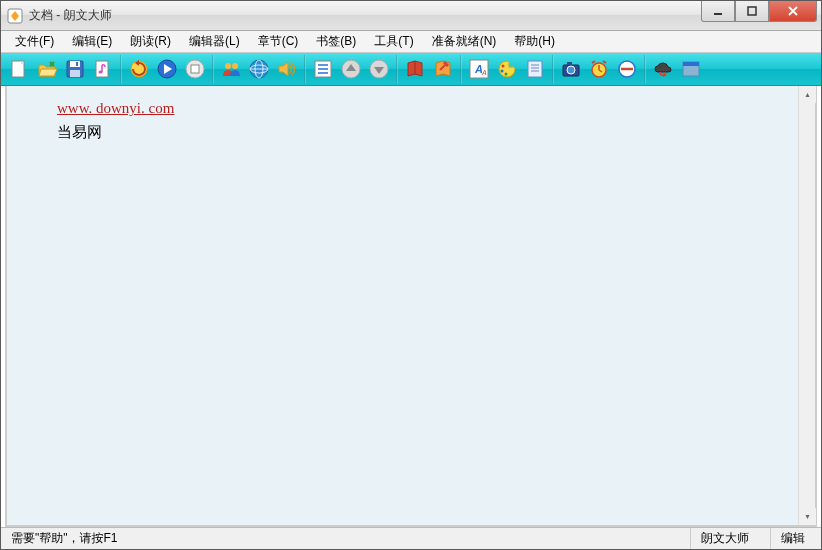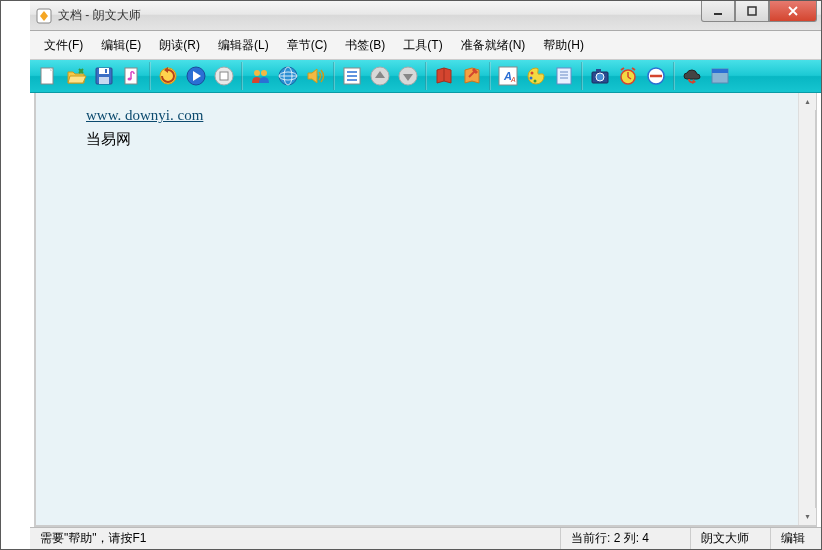--- a/index.html
+++ b/index.html
@@ -1,33 +1,33 @@
 <!DOCTYPE html>
 <html><head>
 <meta charset="utf-8">
 <style>
 * { margin: 0; padding: 0; box-sizing: border-box; }
 body { font-family: "Microsoft YaHei", SimSun, Arial, sans-serif; font-size: 12px; background: #fff; width: 822px; height: 550px; overflow: hidden; }
-.window { width: 822px; height: 550px; border: 1px solid #5a5a5a; background: #fff; display: flex; flex-direction: column; padding-left: 29px; }
+.window { width: 822px; height: 550px; border: 1px solid #5a5a5a; background: #fff; display: flex; flex-direction: column; }
 .titlebar { height: 30px; background: linear-gradient(to bottom, #f6f6f6 0%, #e8e8e8 45%, #d9d9d9 50%, #e4e4e4 100%); display: flex; align-items: center; padding-left: 6px; border-bottom: 1px solid #aaa; }
 .titlebar .app-icon { width: 16px; height: 16px; margin-right: 6px; display: flex; align-items: center; justify-content: center; }
 .titlebar .title { color: #333; flex: 1; }
 .titlebar .win-controls { display: flex; height: 100%; }
 .titlebar .win-btn { width: 34px; height: 21px; margin-top: 0; border: 1px solid #888; border-top: none; display: flex; align-items: center; justify-content: center; background: linear-gradient(to bottom, #f0f0f0, #d8d8d8); cursor: pointer; }
 .titlebar .win-btn.min { border-radius: 0 0 0 3px; }
 .titlebar .win-btn.close { background: linear-gradient(to bottom, #e67a6f, #d4452f); border-radius: 0 0 3px 0; width: 48px; margin-right: 4px; }
 .titlebar .win-btn svg { width: 12px; height: 12px; }
-.menubar { height: 29px; background: #f4f4f4; border-bottom: 1px solid #ccc; display: flex; align-items: center; padding-left: 6px; gap: 2px; }
+.menubar { height: 22px; background: #f4f4f4; border-bottom: 1px solid #ccc; display: flex; align-items: center; padding-left: 6px; gap: 2px; }
 .menubar .menu-item { padding: 2px 8px; cursor: pointer; }
 .toolbar { height: 33px; background: linear-gradient(to bottom, #48e0e8 0%, #1cc9d4 48%, #08b7c3 52%, #16c5d0 100%); display: flex; align-items: center; padding: 0 4px; gap: 0; border-bottom: 1px solid #0a9aa5; }
 .toolbar .tbtn { width: 28px; height: 28px; display: flex; align-items: center; justify-content: center; cursor: pointer; border-radius: 3px; }
 .toolbar .sep { width: 2px; height: 28px; margin: 0 3px; background: linear-gradient(to right, rgba(0,80,90,0.4), rgba(255,255,255,0.4)); }
 .content-wrap { flex: 1; display: flex; border: 2px solid #ccc; border-top: none; margin: 0 4px; background: #e9f3f7; position: relative; }
 .content { flex: 1; padding: 10px 50px; font-size: 15px; line-height: 1.6; font-family: SimSun, serif; }
-.content a { color: #0c4a6e; text-decoration: underline; }
+.content a { color: #b91c1c; text-decoration: underline; }
 .scrollbar-v { width: 17px; background: #f0f0f0; border-left: 1px solid #ddd; position: relative; }
 .scroll-arrow { width: 17px; height: 17px; display: flex; align-items: center; justify-content: center; background: #f0f0f0; color: #666; font-size: 8px; }
 .scroll-arrow.up { position: absolute; top: 0; }
 .scroll-arrow.down { position: absolute; bottom: 0; }
 .statusbar { height: 22px; background: #f0f0f0; border-top: 1px solid #bbb; display: flex; align-items: center; font-size: 12px; }
 .statusbar .cell { padding: 0 10px; border-right: 1px solid #ccc; height: 100%; display: flex; align-items: center; }
 .statusbar .flex { flex: 1; }
 </style>
 </head>
 <body>
@@ -250,17 +250,16 @@
       <span>当易网</span>
     </div>
     <div class="scrollbar-v">
       <div class="scroll-arrow up">▴</div>
       <div class="scroll-arrow down">▾</div>
     </div>
   </div>
 
   <div class="statusbar">
     <div class="cell flex">需要"帮助"，请按F1</div>
-    <div class="cell" style="width:130px">当前行: 2 列: 4</div>
     <div class="cell" style="width:80px">朗文大师</div>
     <div class="cell" style="width:50px;border-right:none">编辑</div>
   </div>
 </div>
 
 </body></html>

